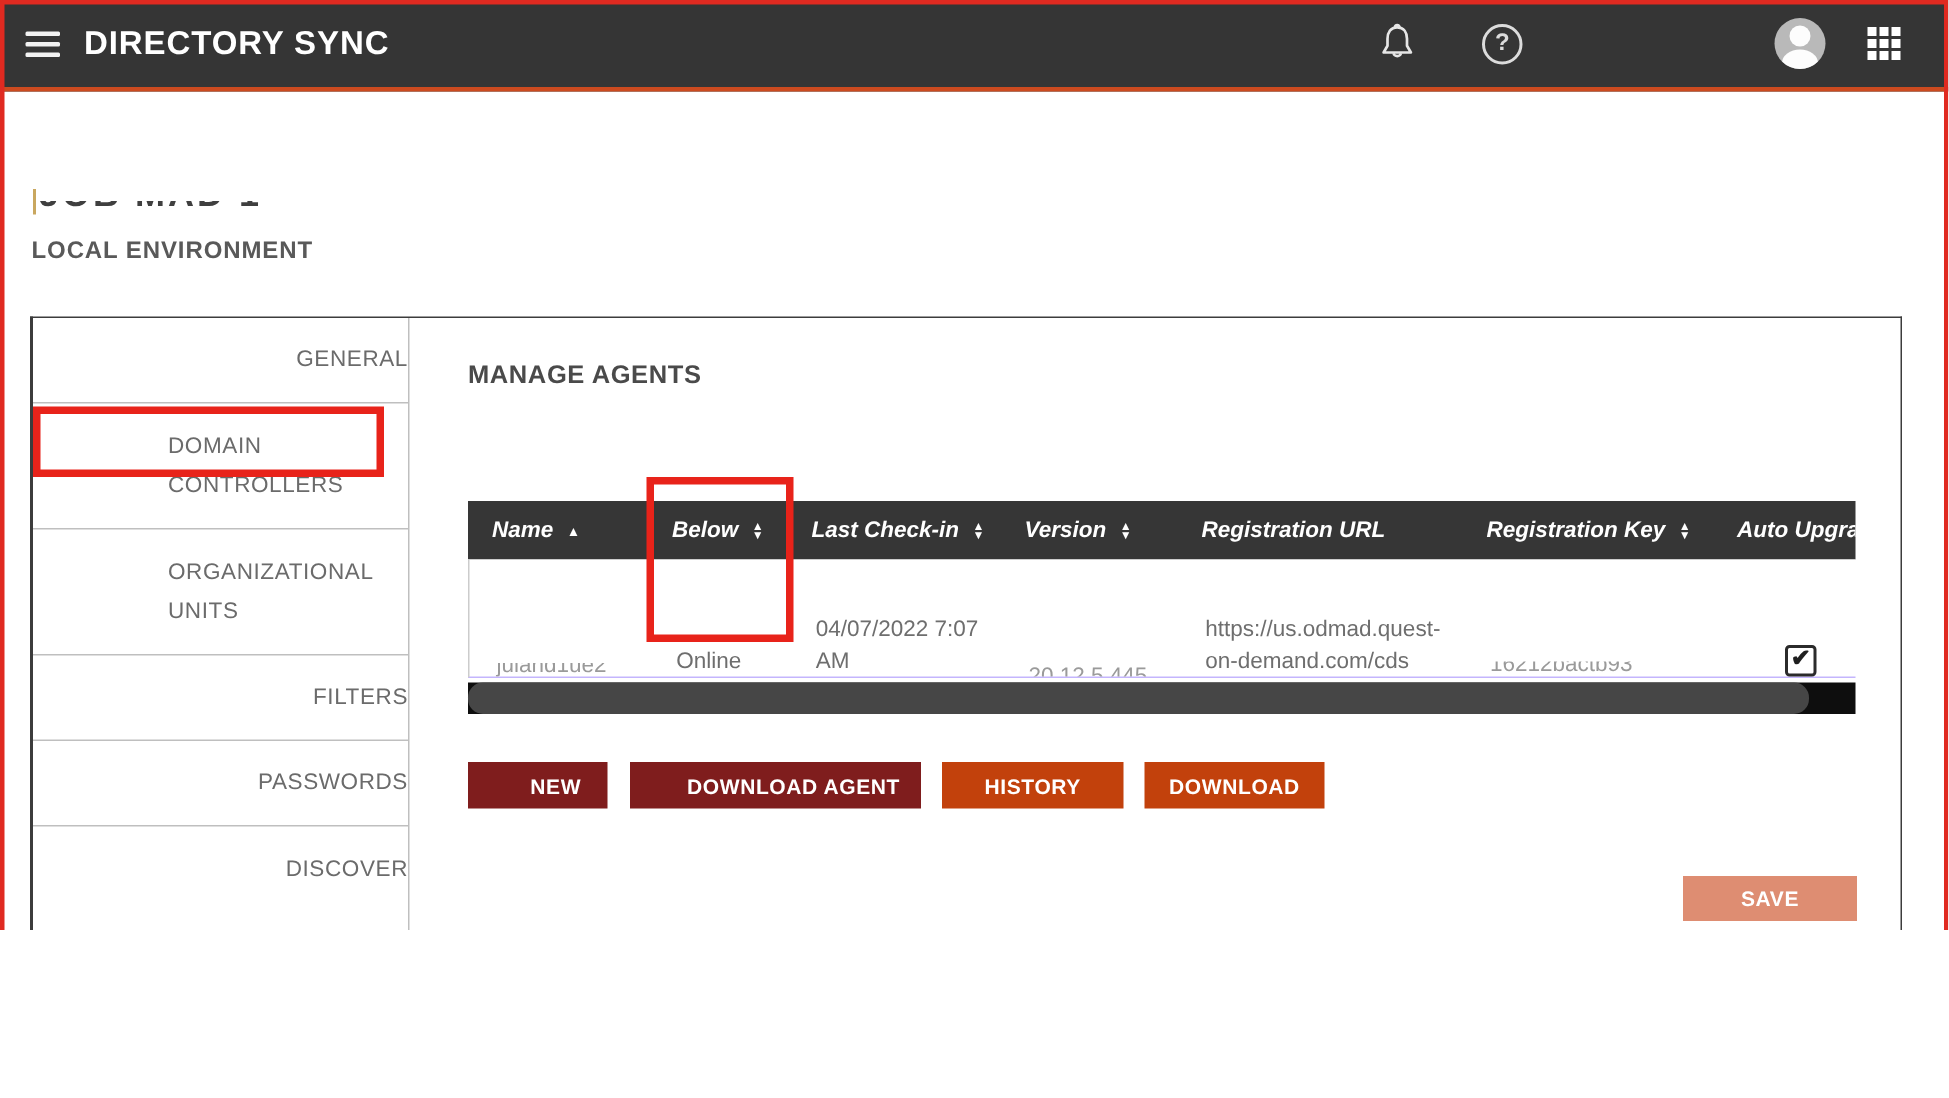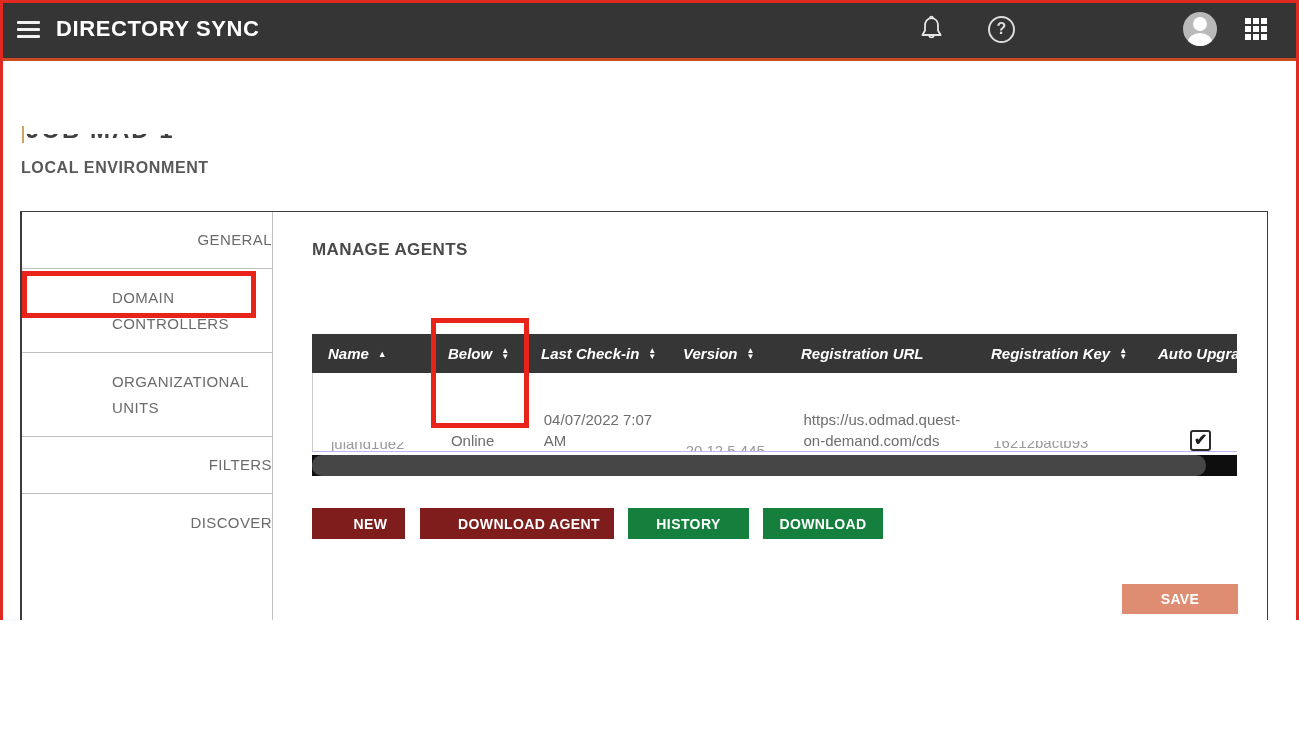--- a/index.html
+++ b/index.html
@@ -74,21 +74,21 @@
   .redact-key { overflow:hidden; height:10px; margin-top:45px; padding-top:0 !important; }
   .redact-key span { display:block; font-size:15px; line-height:15px; margin-top:-6px; color:#9a9a9a; white-space:nowrap; }
   .cb-cell { padding-left:48px !important; padding-top:17px !important; }
   .checkbox { width:21px; height:21px; border:2.5px solid #2b2b2b; border-radius:3px; display:flex; align-items:center; justify-content:center; cursor:pointer; background:#fff; }
   .checkbox span { font-size:16px; font-weight:700; color:#1f1f1f; margin-top:-2px; }
   .h-scrollbar { position:absolute; left:312px; top:455px; width:925px; height:21px; background:#0e0e0e; }
   .h-scrollbar .thumb { position:absolute; left:0; top:0; height:21px; width:894px; background:#464646; border-radius:10px; cursor:grab; }
   
   .btn { position:absolute; height:31px; border:none; color:#fff; font-family:"Liberation Sans",sans-serif; font-size:14px; font-weight:700; letter-spacing:.4px; cursor:pointer; }
   .btn.primary { background:#7f1d1d;padding-left:24px; }
-  .btn.secondary { background:#15803d; }
+  .btn.secondary { background:#c2410c; }
   .btn-new { left:312px; top:508px; width:93px; }
   .btn-download { left:420px; top:508px; width:194px; }
   .btn-history { left:628px; top:508px; width:121px; }
   .btn-archive { left:763px; top:508px; width:120px; }
   .btn-save { left:1122px; top:584px; width:116px; height:30px; background:#de8d72; }
   
   .back-circle { position:absolute; left:23px; top:692px; width:36px; height:36px; border-radius:50%; background:#3e6d9e; display:flex; align-items:center; justify-content:center; cursor:pointer; }
   .back-label { position:absolute; left:66px; top:695px; font-size:21px; font-weight:700; color:#0369a1; letter-spacing:1px; cursor:pointer; }
   
   .ann-frame { position:absolute; left:0; top:0; width:1299px; height:732px; border:3px solid #e02a21; pointer-events:none; z-index:60; }
@@ -151,20 +151,23 @@
       <div class="side-item h2">
           <span>DOMAIN CONTROLLERS</span>
         </div>
       <div class="side-item h2">
           <span>ORGANIZATIONAL UNITS</span>
         </div>
       <div class="side-item h1">
           <span>FILTERS</span>
         </div>
       <div class="side-item h1">
+          <span>PASSWORDS</span>
+        </div>
+      <div class="side-item h1">
           <span>DISCOVER</span>
         </div>
     </div>
   </div>
 
   <div class="main-heading">MANAGE AGENTS</div>
 
   <div class="table-wrap">
     <div class="t-header">
       <div class="cell cw0">

